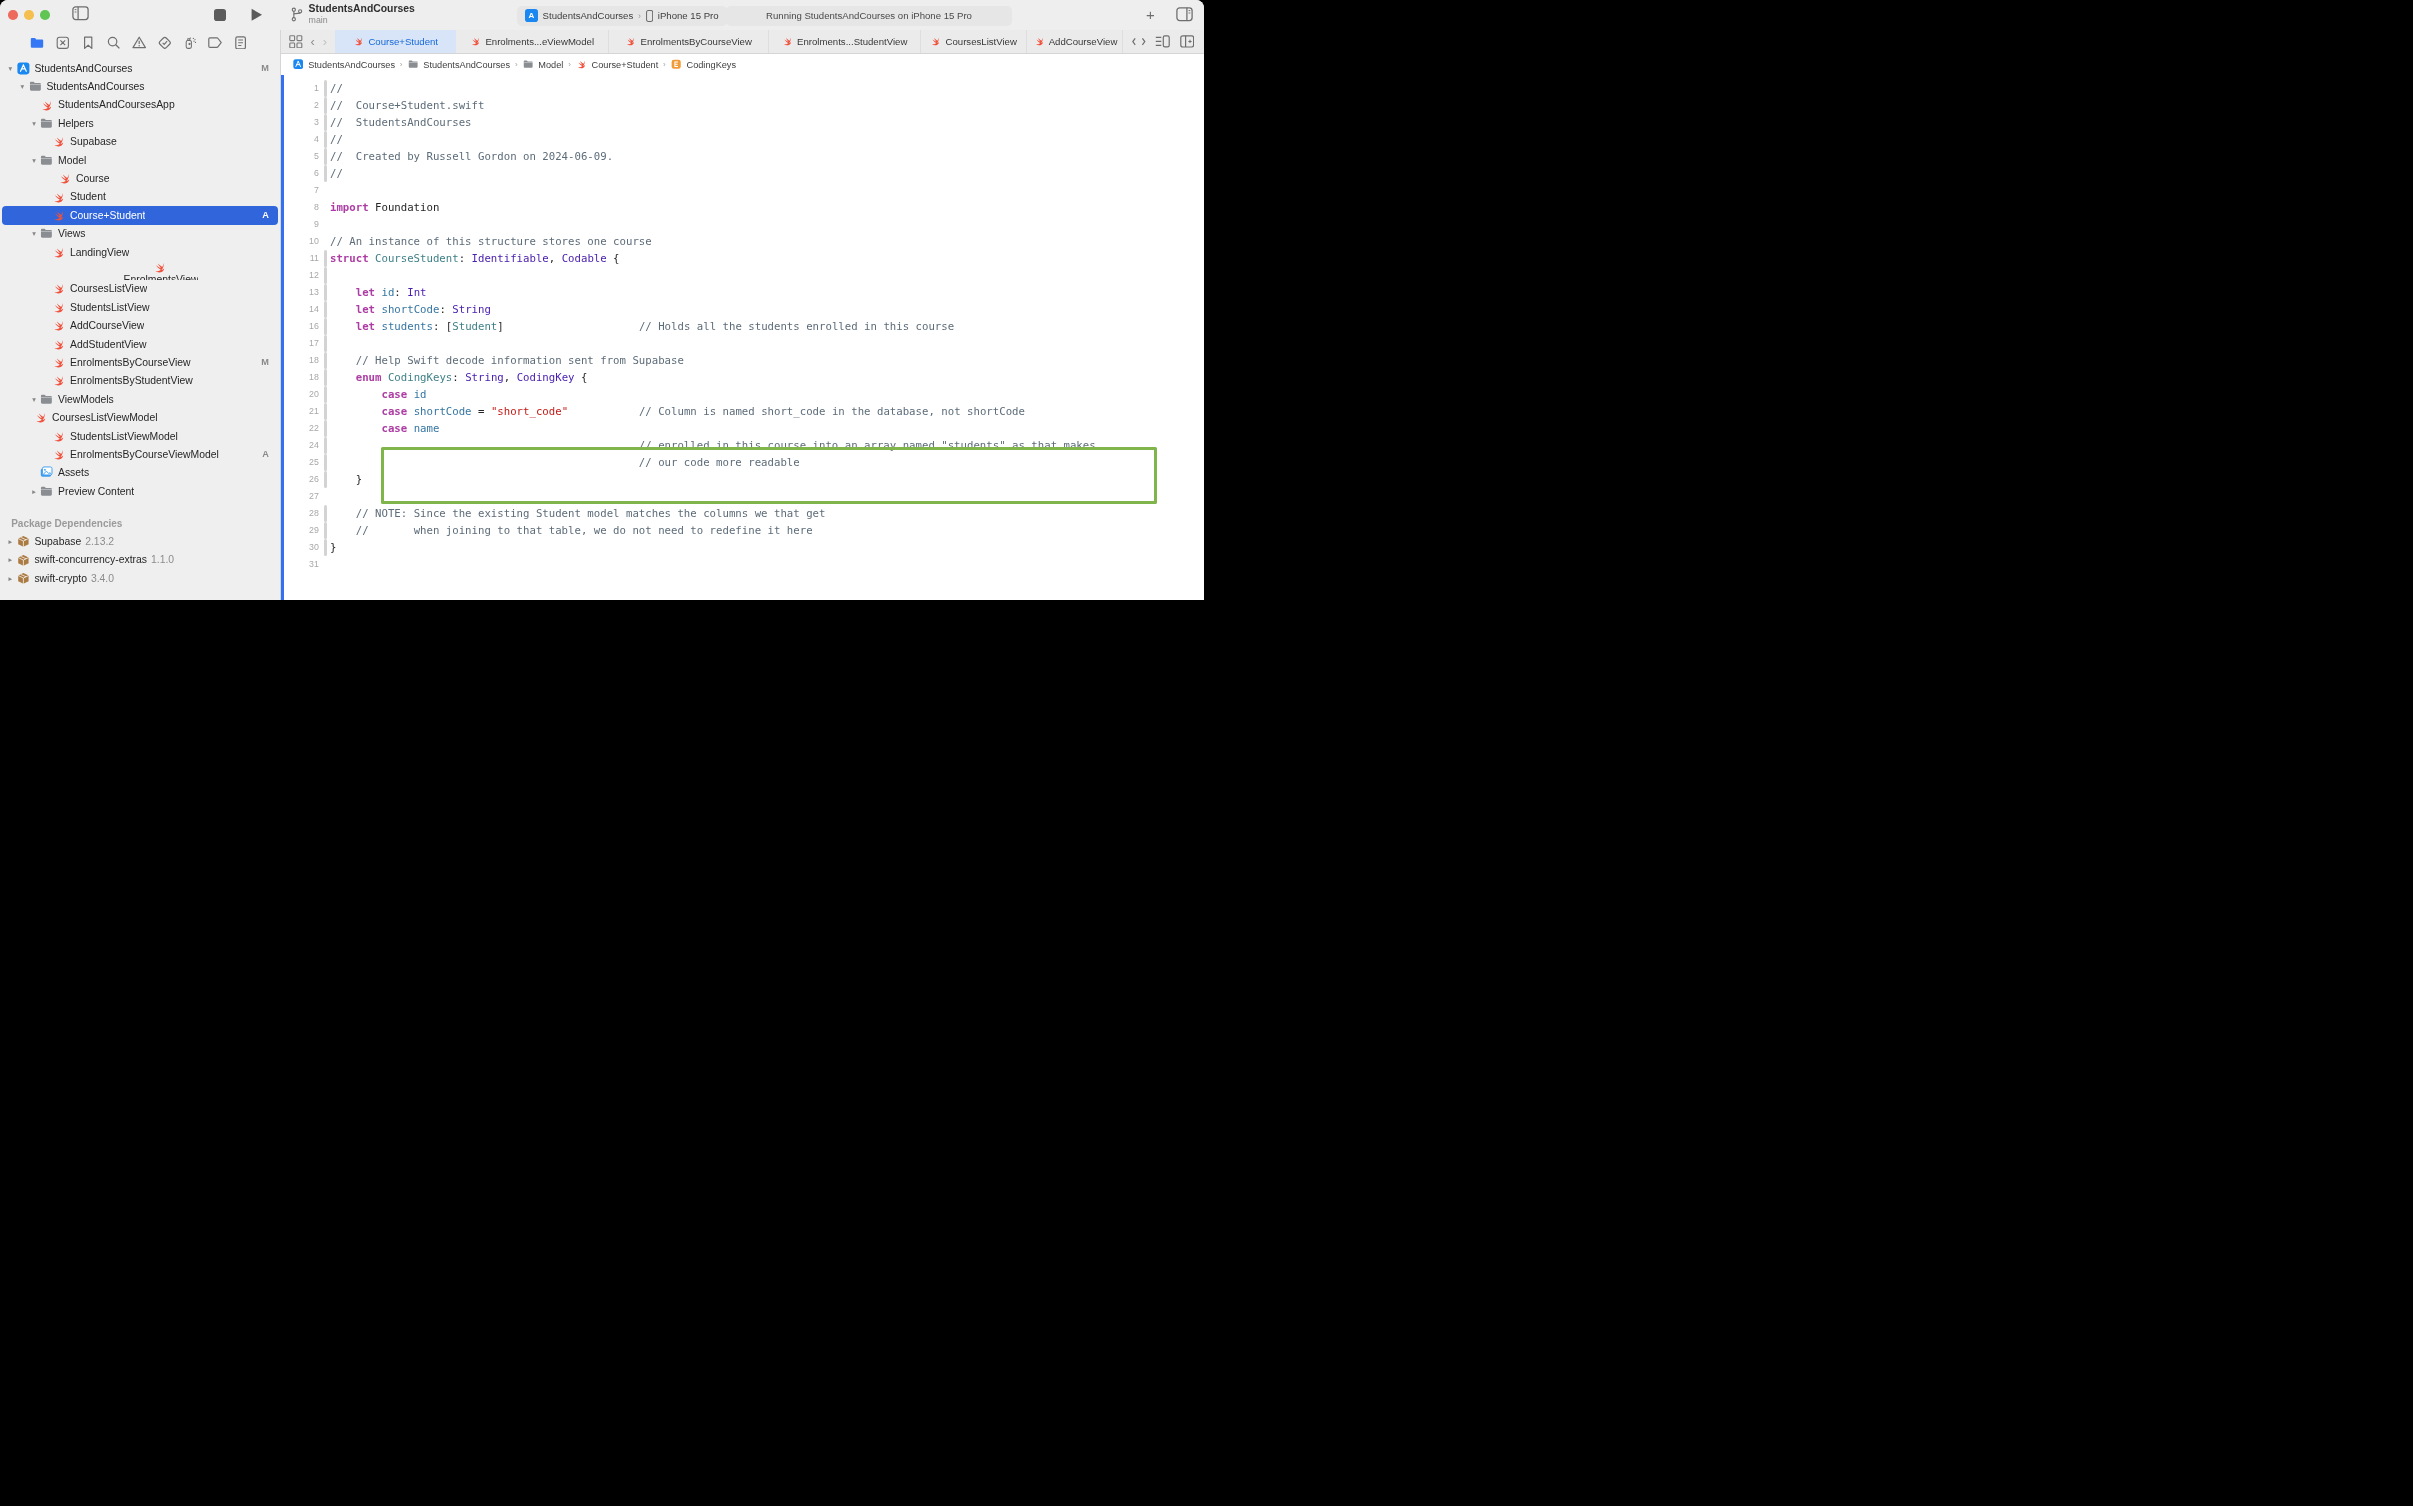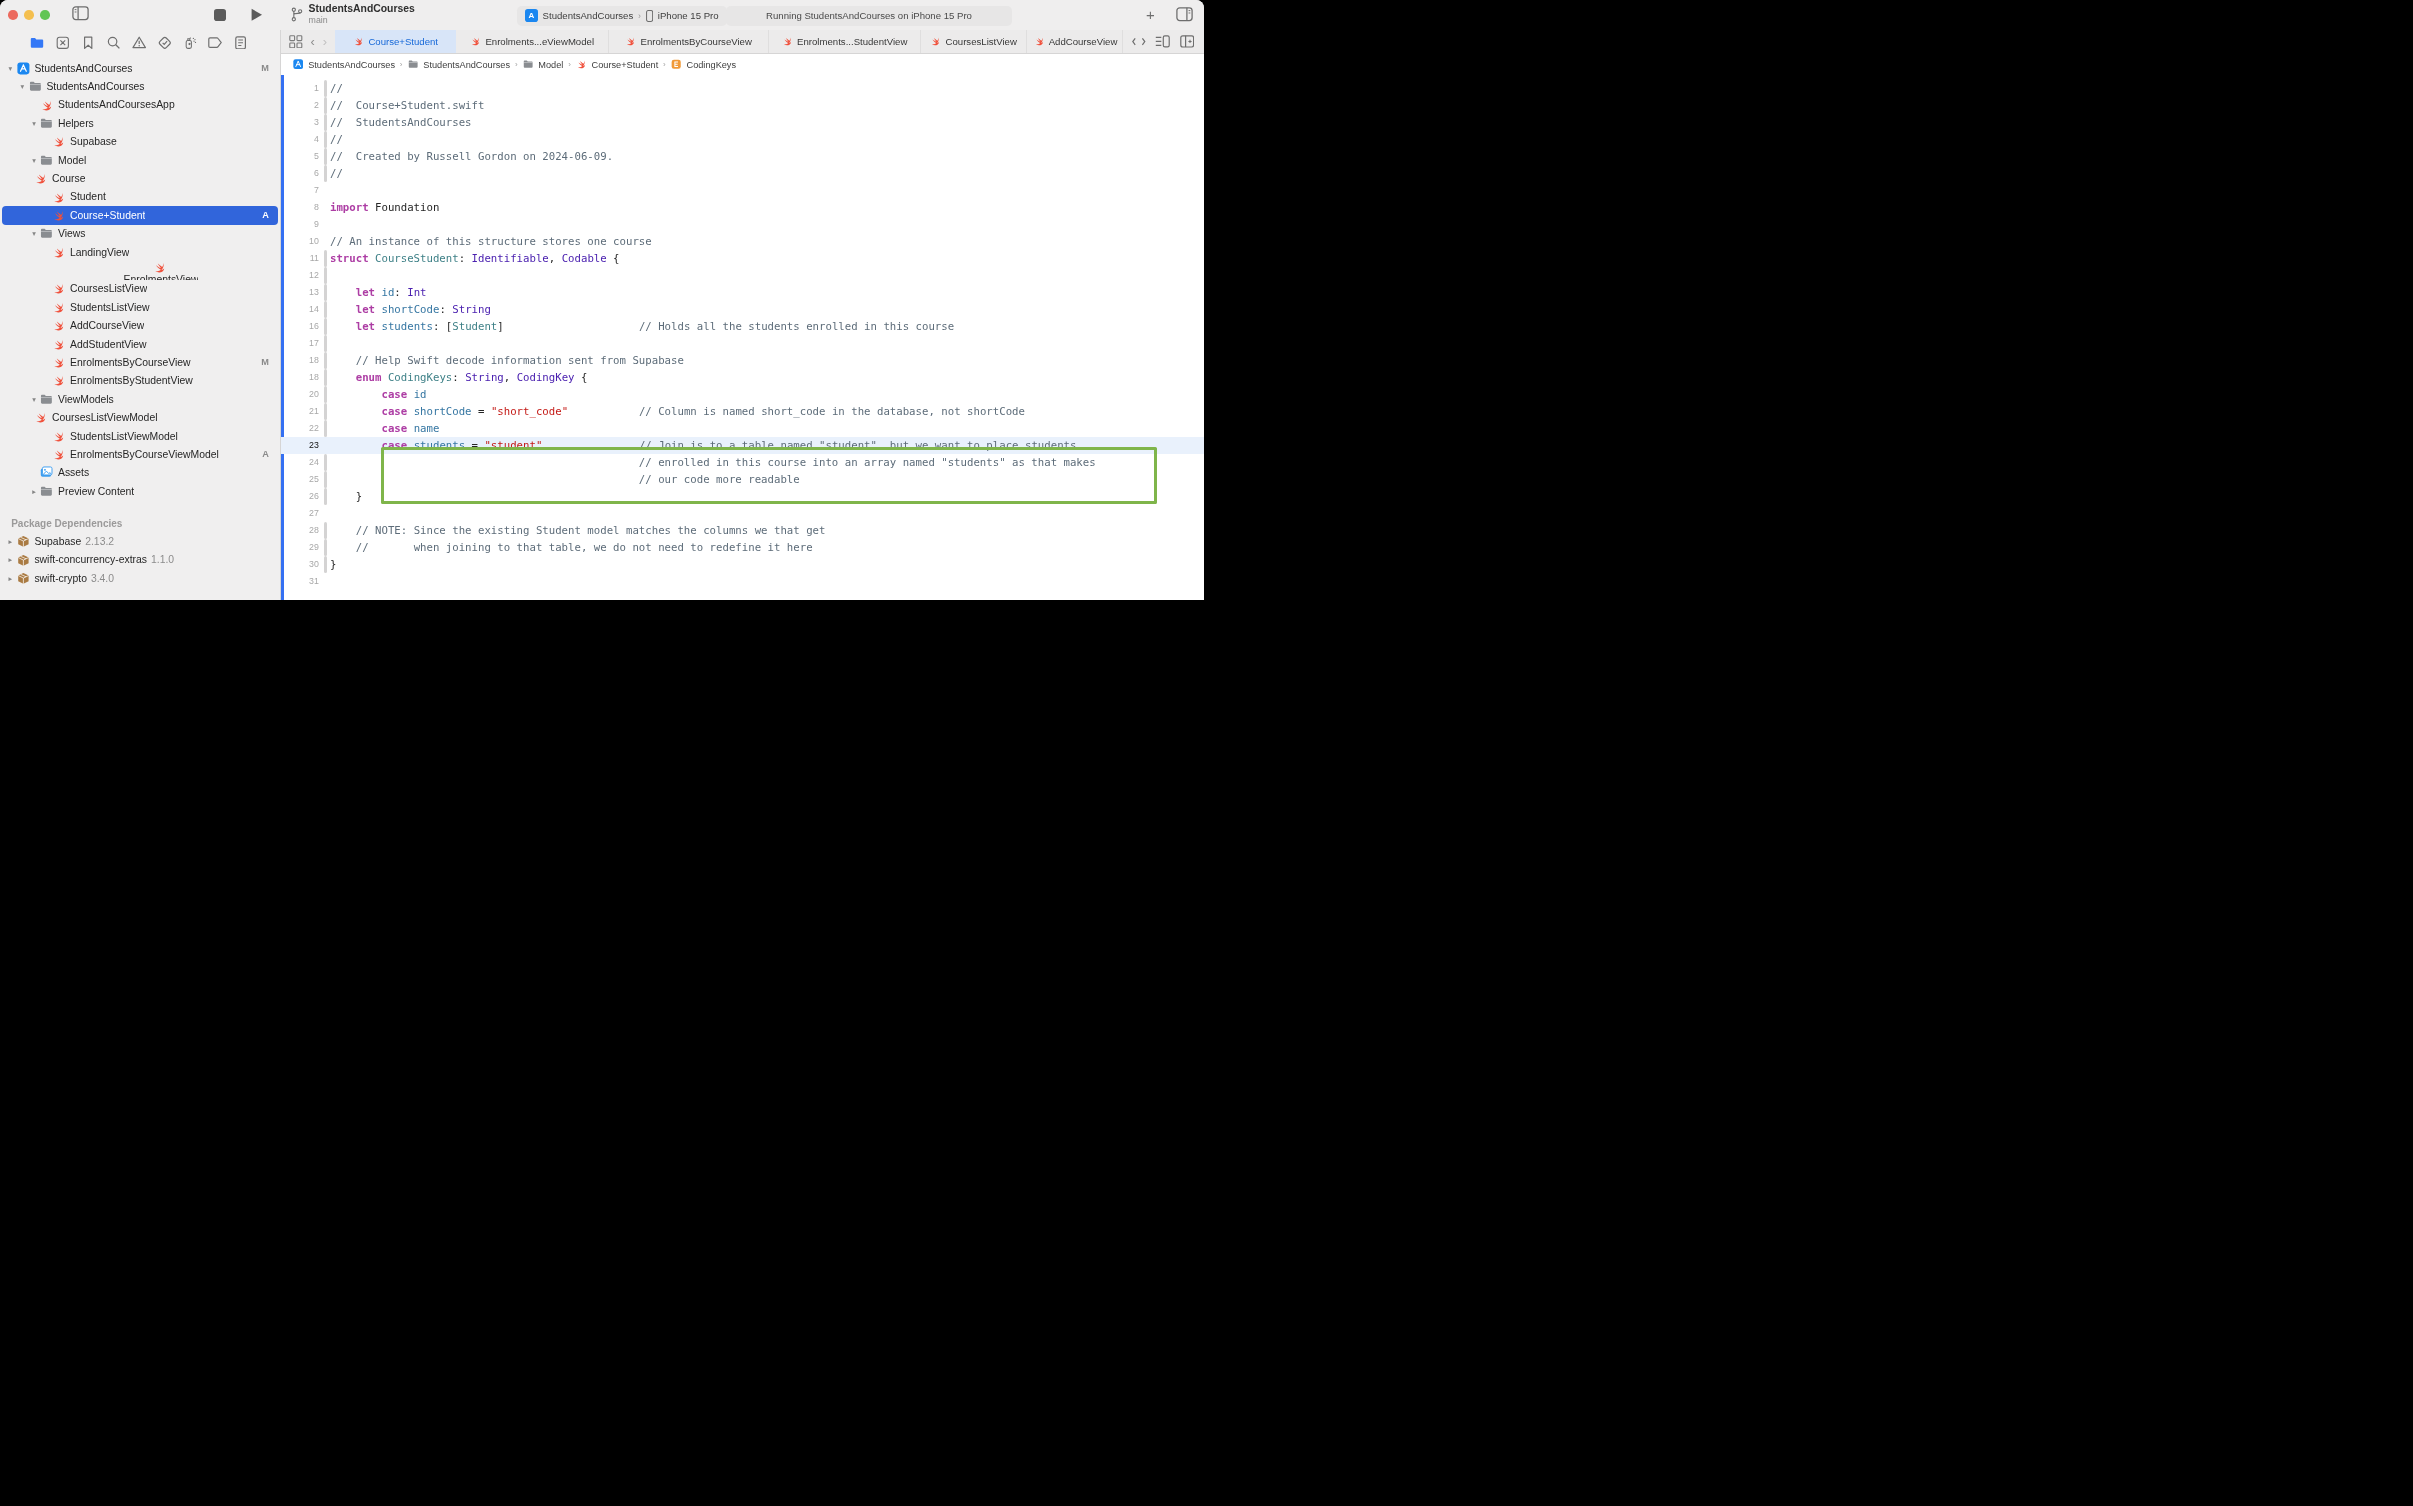--- a/index.html
+++ b/index.html
@@ -268,21 +268,21 @@
           <div class="trow" style="padding-left: 30px;">
             <span class="twist">▾</span>
             <span class="ticon">
               <svg width="12.8" height="12.8" viewBox="0 0 16 16">
                 <path d="M1.2 3.4 a1.2 1.2 0 0 1 1.2 -1.2 h3.4 l1.5 1.6 h6.3 a1.2 1.2 0 0 1 1.2 1.2 v7 a1.4 1.4 0 0 1 -1.4 1.4 H2.6 a1.4 1.4 0 0 1 -1.4 -1.4 Z" fill="#8A8D91"></path>
                 <path d="M1.2 5.4 h13.6" stroke="#fff" stroke-width="0.8" opacity="0.7"></path>
               </svg>
             </span>
             <span class="tlabel">Model</span>
           </div>
-          <div class="trow" style="padding-left: 24px;">
+          <div class="trow" style="padding-left: 48px;">
             <span class="twist"></span>
             <span class="ticon">
               <svg width="12.8" height="12.8" viewBox="0 0 16 16">
                 <path d="M13.2 2.2 C13.9 5.6 12.9 9 10.6 11.2 C11.9 11 13 10.4 13.9 9.4 C13.9 10.9 13 12.4 11.5 13.3 C9.1 14.8 5.3 14.5 3 12.6 C5.6 13.2 8.2 12.4 9.7 10.9 C7.3 9.5 5 7 3.8 5.2 C5.6 6.6 8 8.1 9.9 8.9 C8.3 6.9 6.6 4.4 6 3.2 C7.9 4.8 10.3 6.7 11.4 7.4 C12.6 5.8 13.2 4 13.2 2.2 Z" fill="#F0513C"></path>
               </svg>
             </span>
             <span class="tlabel">Course</span>
           </div>
           <div class="trow" style="padding-left: 42px;">
             <span class="twist"></span>
@@ -735,25 +735,20 @@
             </div>
             <div class="cl">
               <span class="ln">21</span>
               <span class="cbar on"></span>
               <span class="txt"><span class="tok-p">        </span><span class="tok-k">case</span><span class="tok-p"> </span><span class="tok-m">shortCode</span><span class="tok-p"> = </span><span class="tok-s">"short_code"</span><span class="tok-p">           </span><span class="tok-c">// Column is named short_code in the database, not shortCode</span></span>
             </div>
             <div class="cl">
               <span class="ln">22</span>
               <span class="cbar on"></span>
               <span class="txt"><span class="tok-p">        </span><span class="tok-k">case</span><span class="tok-p"> </span><span class="tok-m">name</span></span>
-            </div>
-            <div class="cl current">
-              <span class="ln">23</span>
-              <span class="cbar"></span>
-              <span class="txt"><span class="tok-p">        </span><span class="tok-k">case</span><span class="tok-p"> </span><span class="tok-m">students</span><span class="tok-p"> = </span><span class="tok-s">"student"</span><span class="tok-p">               </span><span class="tok-c">// Join is to a table named "student", but we want to place students</span></span>
             </div>
             <div class="cl">
               <span class="ln">24</span>
               <span class="cbar on"></span>
               <span class="txt"><span class="tok-p">                                                </span><span class="tok-c">// enrolled in this course into an array named "students" as that makes</span></span>
             </div>
             <div class="cl">
               <span class="ln">25</span>
               <span class="cbar on"></span>
               <span class="txt"><span class="tok-p">                                                </span><span class="tok-c">// our code more readable</span></span>

